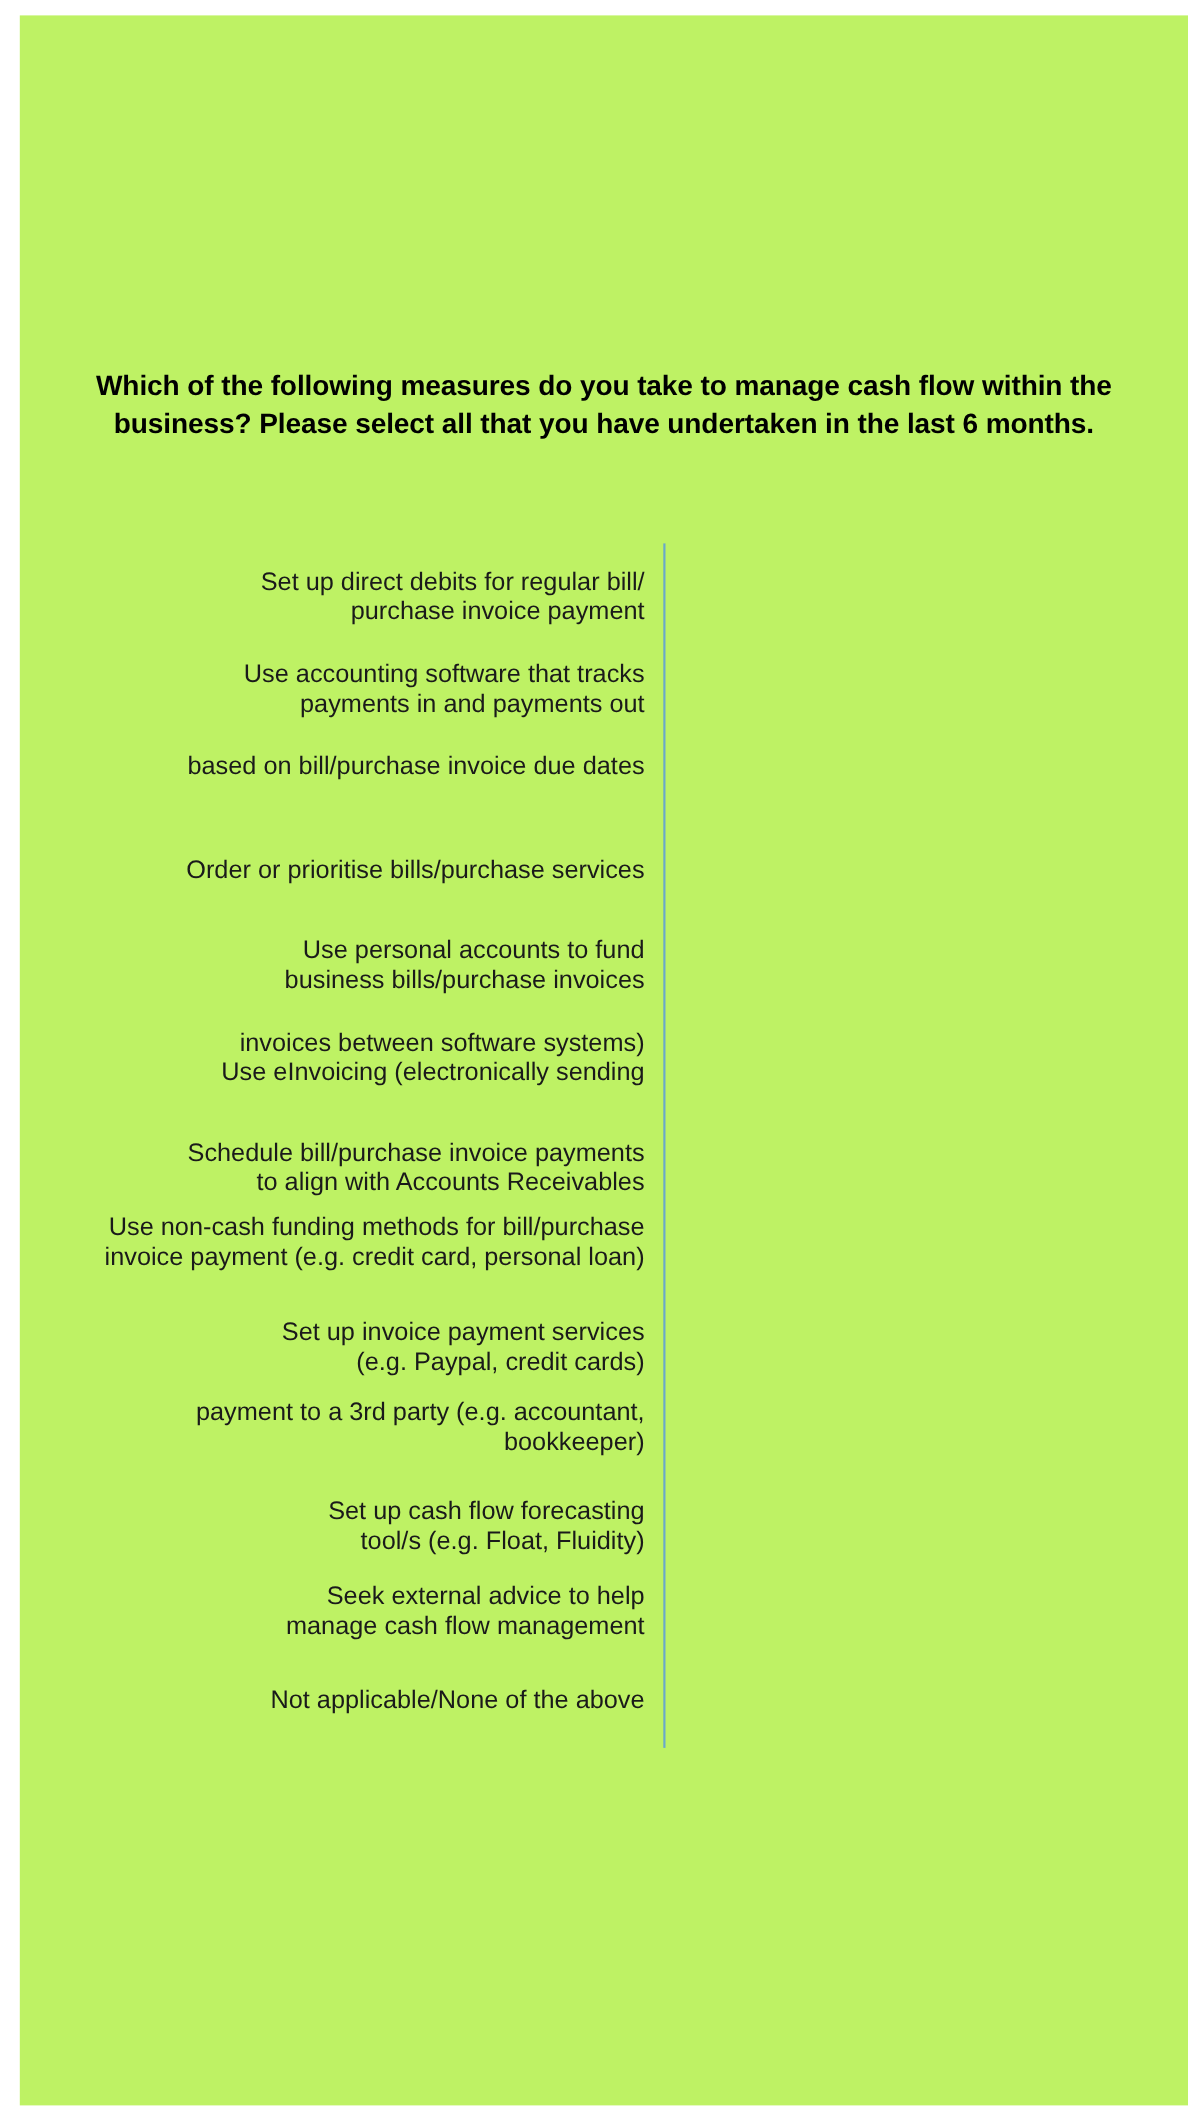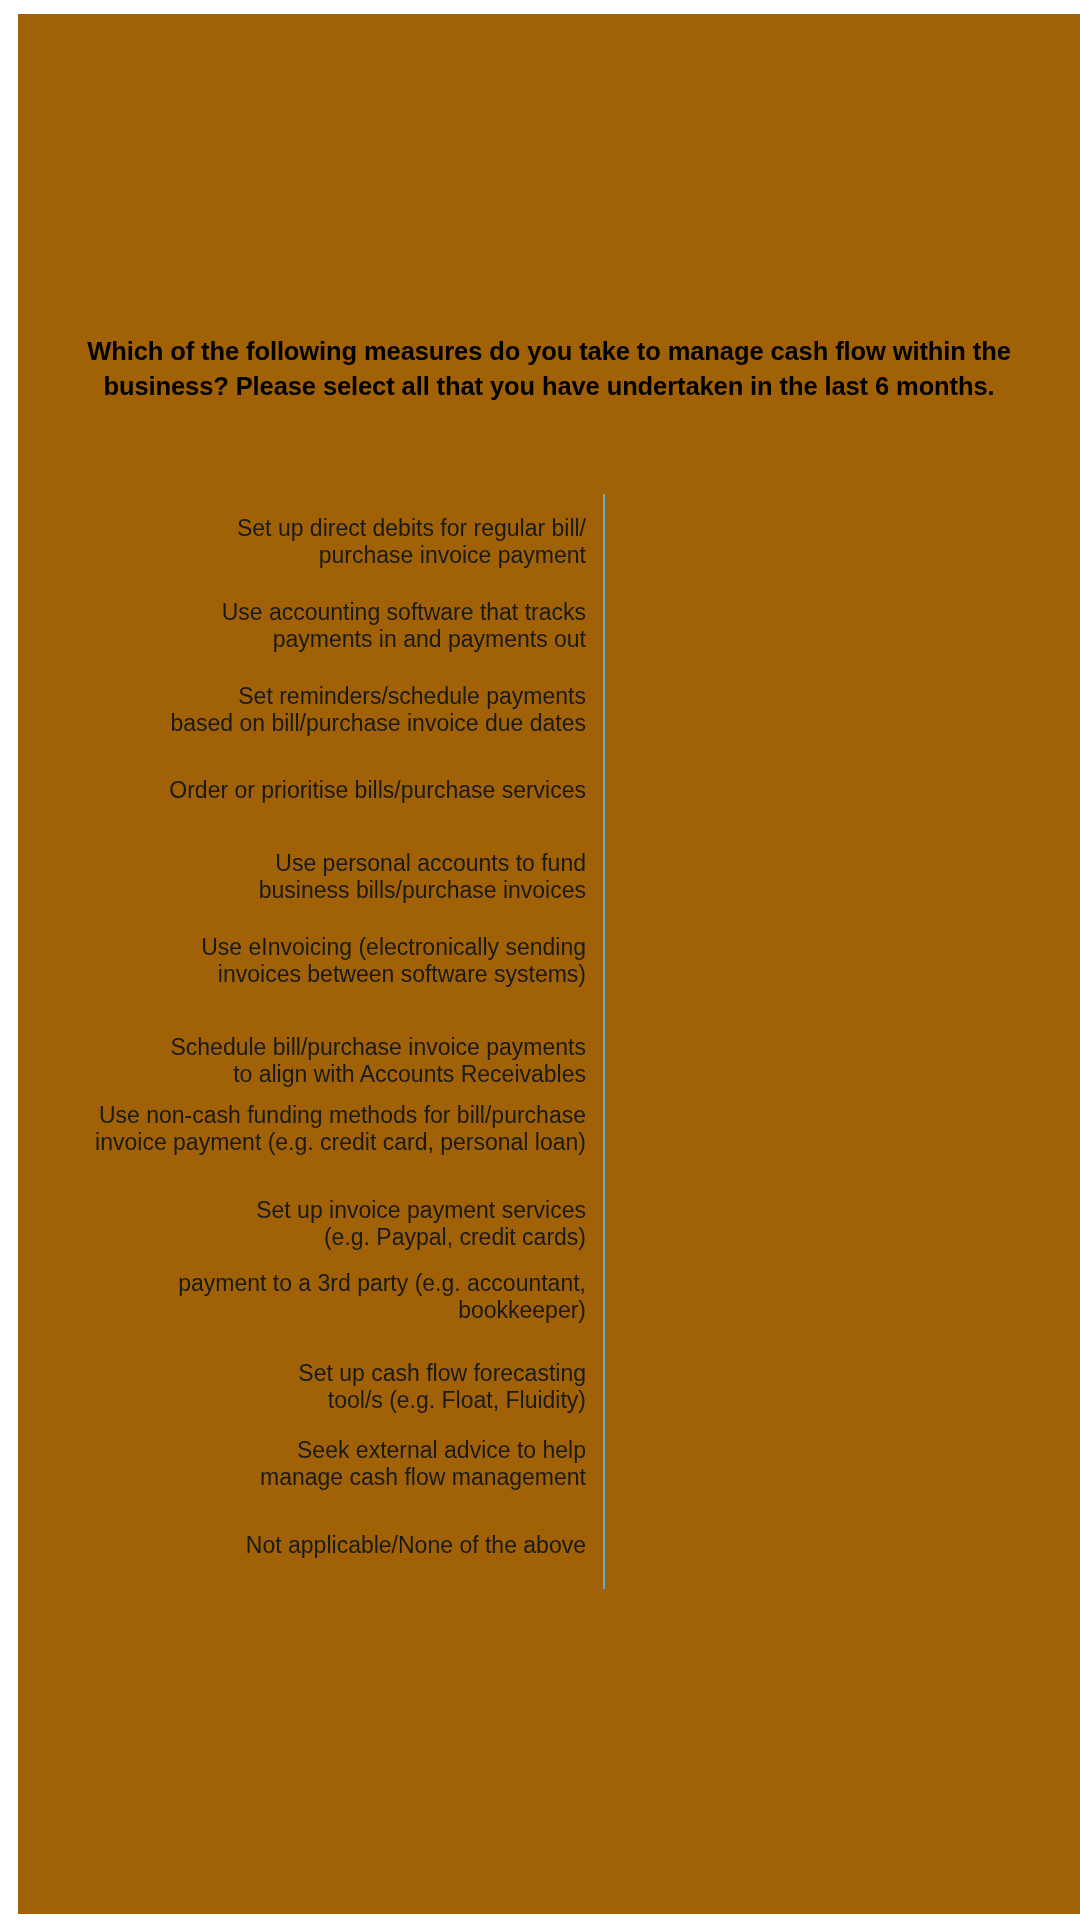--- a/index.html
+++ b/index.html
@@ -11,21 +11,21 @@
     width: 1080px;
     height: 1920px;
     font-family: "Liberation Sans", sans-serif;
   }
   .page {
     position: absolute;
     left: 18px;
     top: 14px;
     width: 1062px;
     height: 1900px;
-    background: #a16207;
+    background: #bef264;
     overflow: hidden;
   }
   .chart-title {
     position: absolute;
     left: 50px;
     top: 320px;
     width: 962px;
     text-align: center;
     font-size: 25.5px;
     font-weight: bold;
@@ -73,33 +73,32 @@
     <div id="cat-labels">
         <div class="cat-row" style="top: 20.9231px;">
           <span>Set up direct debits for regular bill/</span>
           <span>purchase invoice payment</span>
         </div>
         <div class="cat-row" style="top: 104.769px;">
           <span>Use accounting software that tracks</span>
           <span>payments in and payments out</span>
         </div>
         <div class="cat-row" style="top: 188.615px;">
-          <span>Set reminders/schedule payments</span>
           <span>based on bill/purchase invoice due dates</span>
         </div>
         <div class="cat-row" style="top: 282.962px;">
           <span>Order or prioritise bills/purchase services</span>
         </div>
         <div class="cat-row" style="top: 356.308px;">
           <span>Use personal accounts to fund</span>
           <span>business bills/purchase invoices</span>
         </div>
         <div class="cat-row" style="top: 440.154px;">
+          <span>invoices between software systems)</span>
           <span>Use eInvoicing (electronically sending</span>
-          <span>invoices between software systems)</span>
         </div>
         <div class="cat-row" style="top: 540px;">
           <span>Schedule bill/purchase invoice payments</span>
           <span>to align with Accounts Receivables</span>
         </div>
         <div class="cat-row" style="top: 607.846px;">
           <span>Use non-cash funding methods for bill/purchase</span>
           <span>invoice payment (e.g. credit card, personal loan)</span>
         </div>
         <div class="cat-row" style="top: 691.692px; margin-top: 11px;">

